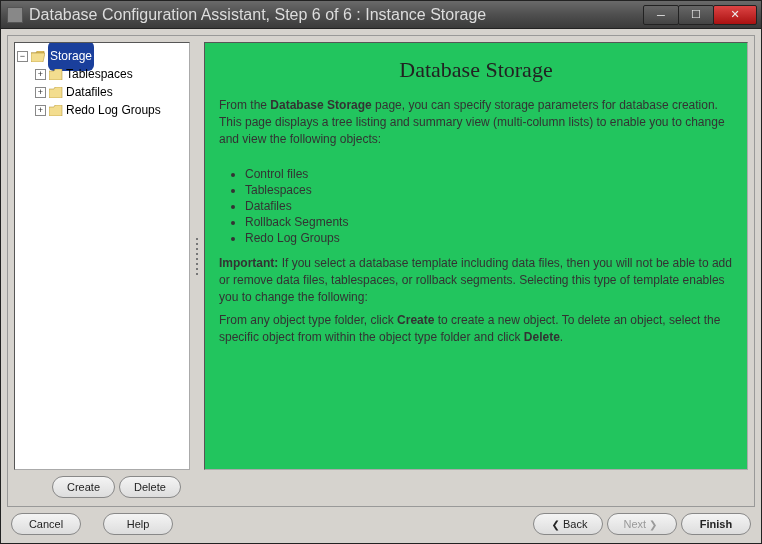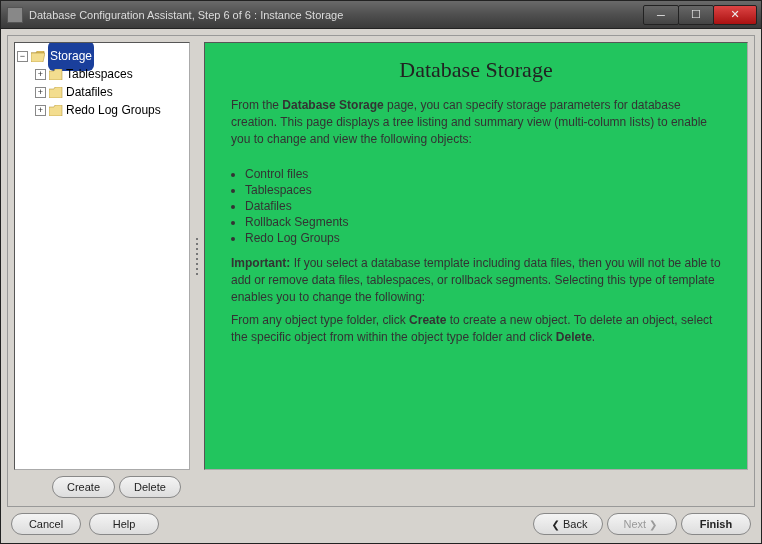--- a/index.html
+++ b/index.html
@@ -19,21 +19,21 @@
     display: flex;
     align-items: center;
     padding: 0 4px 0 6px;
     color: #ddd;
     border-bottom: 1px solid #222;
   }
   .titlebar .icon {
     width: 16px; height: 16px; margin-right: 6px;
     background: #888; border: 1px solid #555;
   }
-  .titlebar .title { flex: 1; font-size: 11px; }
+  .titlebar .title { flex: 1; font-size: 16px; }
   .win-controls { display: flex; gap: 0; }
   .win-btn {
     width: 36px; height: 20px;
     border: 1px solid #222;
     background: linear-gradient(#666,#444);
     color: #eee;
     display: flex; align-items: center; justify-content: center;
     font-size: 11px; margin-left: -1px;
     border-radius: 2px;
   }
@@ -90,21 +90,21 @@
     width: 2px; height: 2px; background: #777;
   }
   h1.page-title {
     font-family: Georgia, 'Times New Roman', serif;
     font-size: 22px;
     font-weight: normal;
     text-align: center;
     margin: 4px 0 14px 0;
     color: #222;
   }
-  .content-pane p { margin: 6px 12px; line-height: 1.4; font-size: 12px; }
+  .content-pane p { margin: 6px 0; line-height: 1.4; font-size: 12px; }
   .content-pane ul { margin: 20px 0 10px 26px; padding: 0; }
   .content-pane li { margin: 2px 0; font-size: 12px; list-style: disc;}
   .bold { font-weight: bold; }
   .italic { font-style: italic; }
   .tree-node {
     display: flex; align-items: center; height: 18px;
     white-space: nowrap;
   }
   .tree-children .tree-node { padding-left: 18px; }
   .expander {
@@ -136,21 +136,21 @@
   .btn.disabled { color: #999; cursor: default; align-items: center; }
   .below-panes {
     display: flex; justify-content: space-between;
     padding: 6px 2px 2px 2px;
   }
   .below-left { display: flex; gap: 4px; margin-left: 36px;}
   .footer {
     display: flex; justify-content: space-between;
     padding: 6px 4px 2px 4px;
   }
-  .footer-left { display: flex; gap: 8px; }
+  .footer-left { display: flex; gap: 22px; }
   .footer-right { display: flex; gap: 4px; }
   .footer .btn { min-width: 70px; }
   .nav-arrow { font-size: 10px; margin: 0 3px; }
 </style>
 </head>
 <body>
 
 <div class="titlebar">
   <span class="icon"></span>
   <span class="title">Database Configuration Assistant, Step 6 of 6 : Instance Storage</span>

